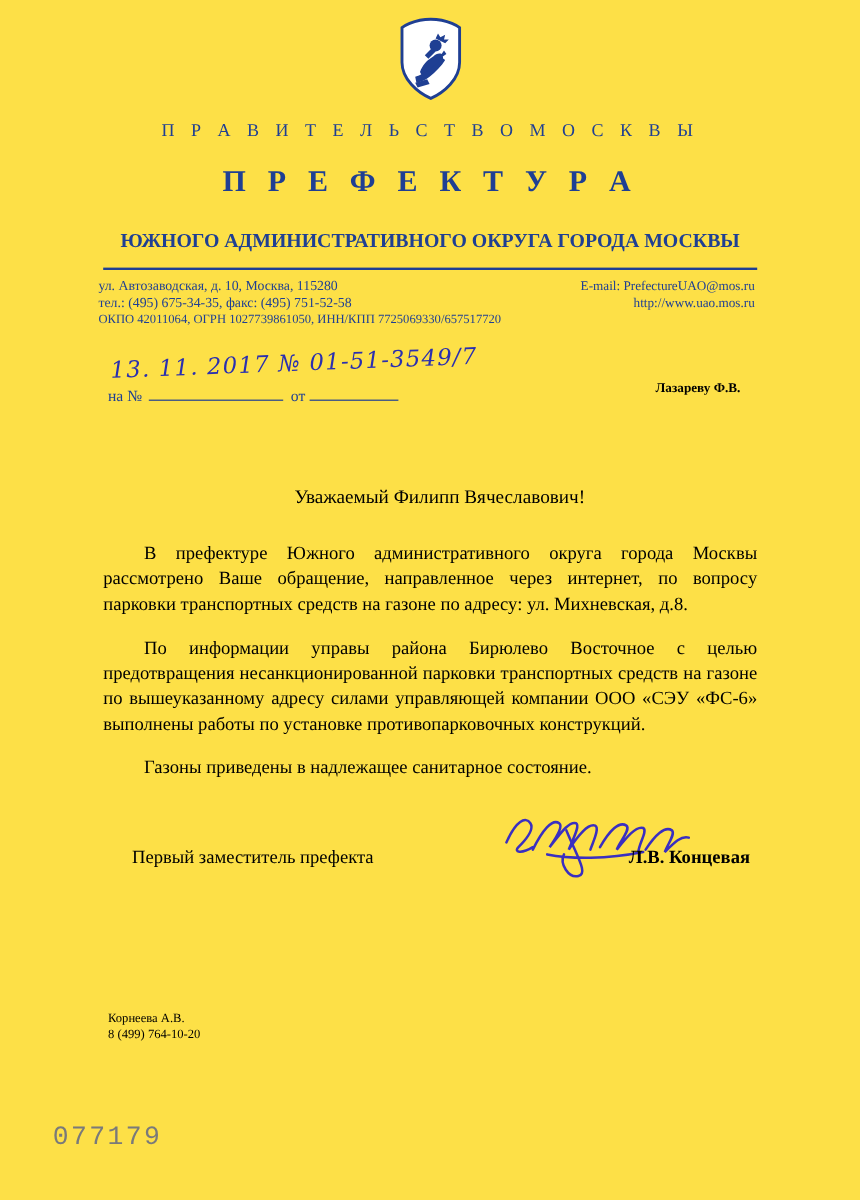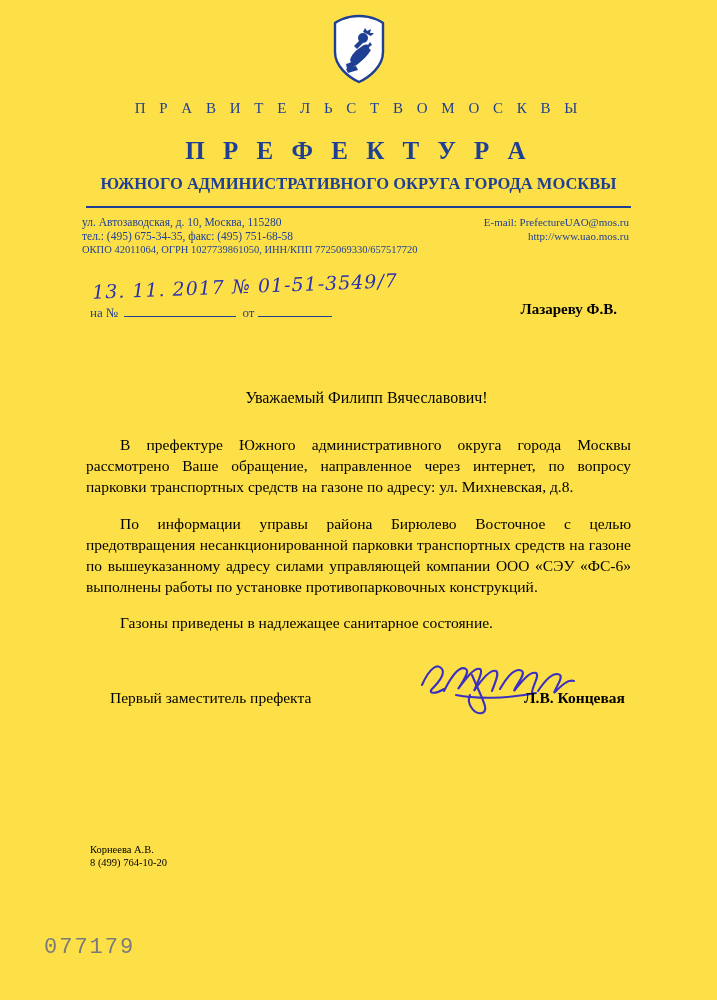--- a/index.html
+++ b/index.html
@@ -46,21 +46,21 @@
   .hdr-pref {
     font-size: 25px;
     font-weight: bold;
     letter-spacing: 6px;
     margin-top: 20px;
     color: #1f3f93;
   }
   .hdr-okrug {
     font-size: 16.5px;
     font-weight: bold;
-    margin-top: 9px;
+    margin-top: 25px;
     color: #1f3f93;
   }
 
   .rule {
     height: 2px;
     background: #1f3f93;
     margin: 12px 86px 0 86px;
   }
 
   
@@ -129,21 +129,21 @@
     display: inline-block;
     border-bottom: 1px solid #1f3f93;
     width: 74px;
     height: 12px;
     margin: 0 4px;
   }
   .addressee {
     position: absolute;
     right: 14px;
     top: 28px;
-    font-size: 15px;
+    font-size: 11px;
     font-weight: bold;
     color: #000;
   }
 
   
   .body {
     margin: 52px 86px 0 86px;
     font-size: 15.5px;
     line-height: 21px;
     text-align: justify;
@@ -235,21 +235,21 @@
     <div class="hdr-gov">П Р А В И Т Е Л Ь С Т В О   М О С К В Ы</div>
     <div class="hdr-pref">П Р Е Ф Е К Т У Р А</div>
     <div class="hdr-okrug">ЮЖНОГО АДМИНИСТРАТИВНОГО ОКРУГА ГОРОДА МОСКВЫ</div>
   </div>
 
   <div class="rule"></div>
 
   <div class="contacts">
     <div class="contacts-left">
       <div>ул. Автозаводская, д. 10, Москва, 115280</div>
-      <div>тел.: (495) 675-34-35, факс: (495) 751-68-58</div>
+      <div>тел.: (495) 675-34-35, факс: (495) 751-52-58</div>
       <div class="small">ОКПО 42011064, ОГРН 1027739861050, ИНН/КПП 7725069330/657517720</div>
     </div>
     <div class="contacts-right">
       <div>E-mail: PrefectureUAO@mos.ru</div>
       <div>http://www.uao.mos.ru</div>
     </div>
   </div>
 
   <div class="refblock">
     <div class="hw-num">

